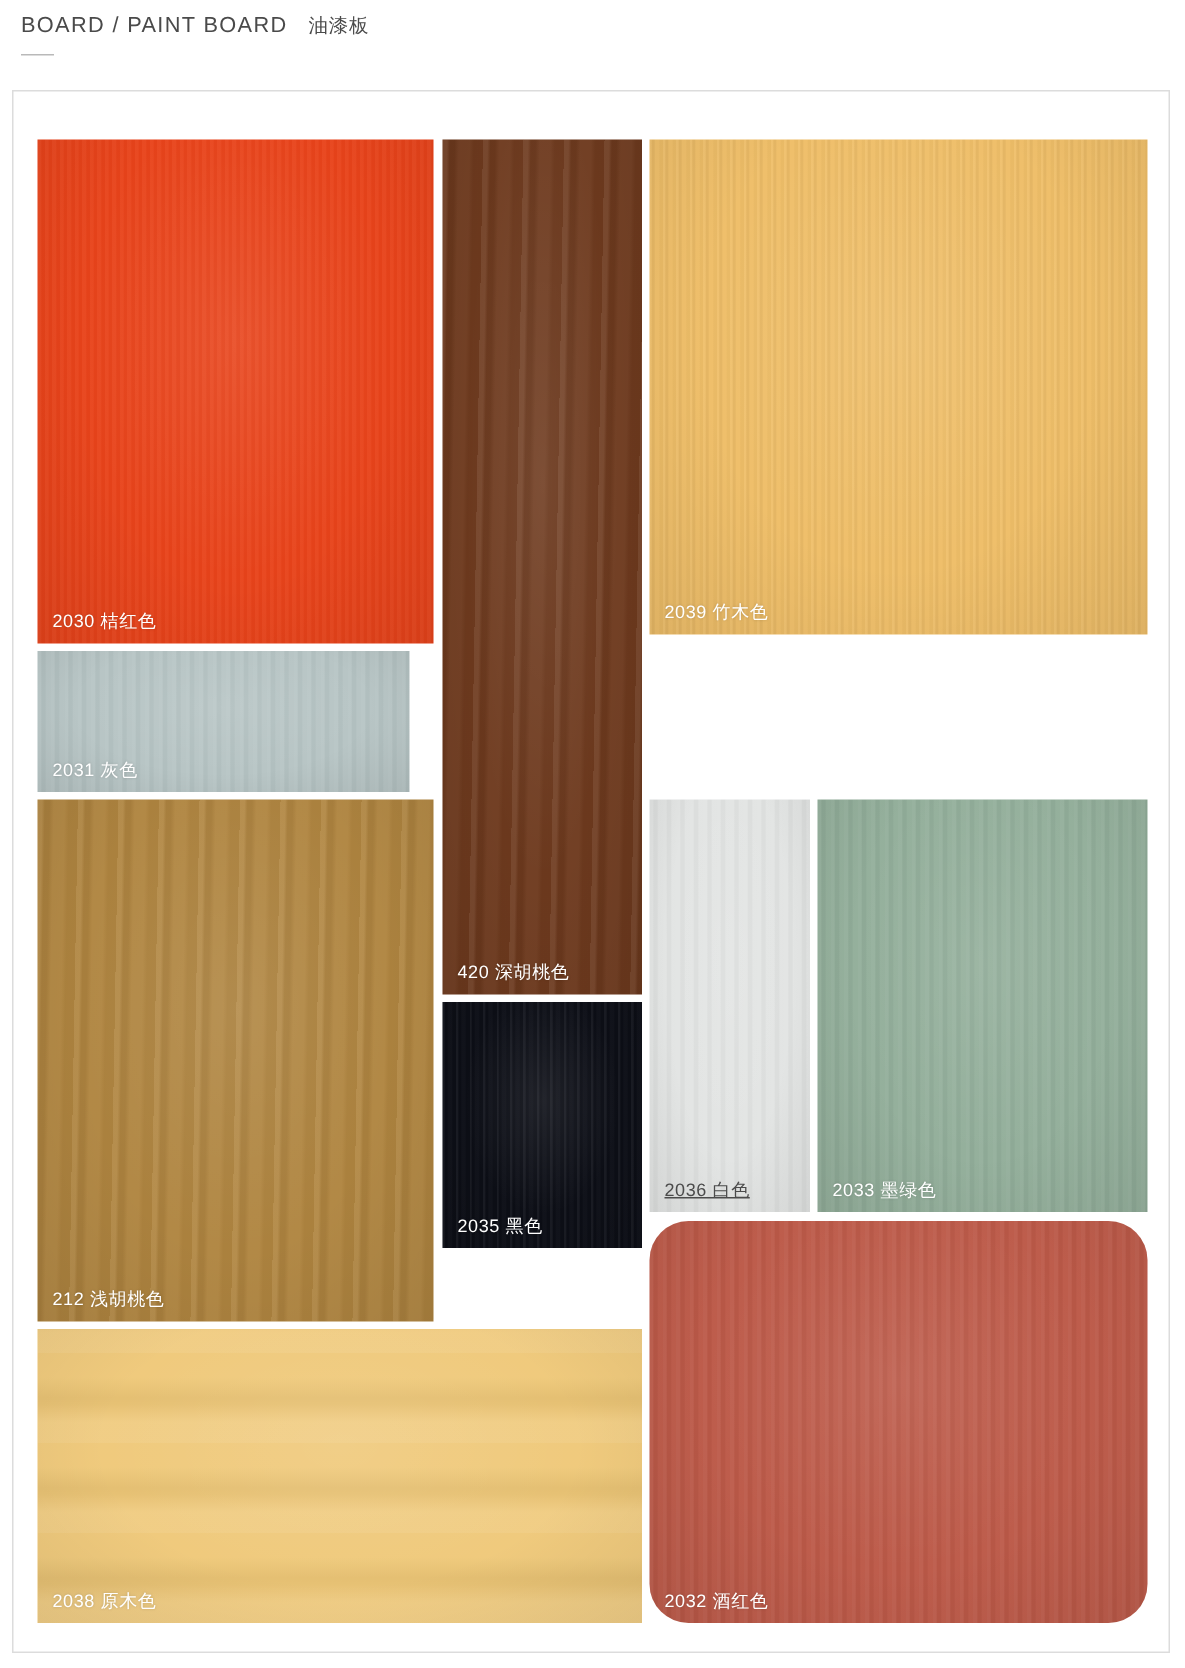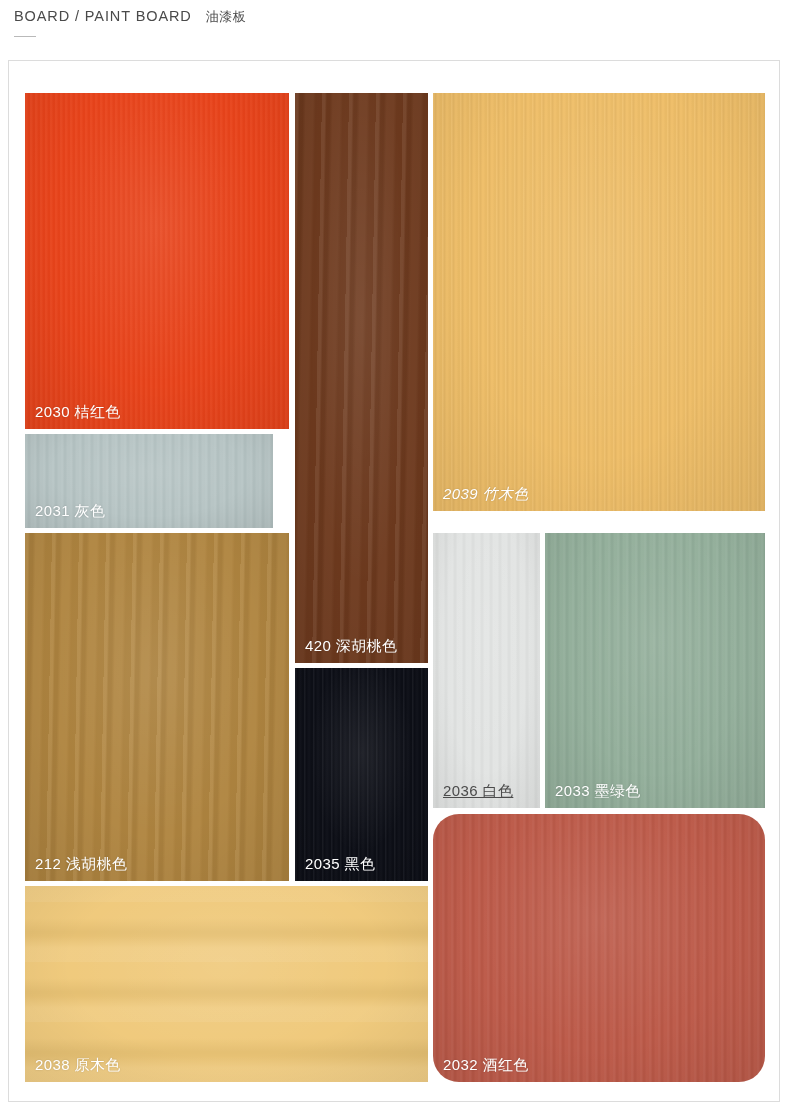--- a/index.html
+++ b/index.html
@@ -79,21 +79,21 @@
     overflow: hidden;
   }
   .swatch .grain {
     position: absolute;
     inset: 0;
   }
   .swatch .label {
     position: absolute;
     left: 10px;
     bottom: 8px;
-    font-size: 15px;
+    font-size: 12px;
     line-height: 1.2;
     letter-spacing: 0.4px;
     color: #ffffff;
     text-shadow: 0 0 2px rgba(0,0,0,0.18);
     white-space: nowrap;
     z-index: 3;
   }
   .swatch.dark-label .label {
     color: #4b4b4b;
     text-shadow: none;
@@ -191,33 +191,33 @@
     <div class="vignette"></div>
     <span class="label" style="color: rgb(255, 255, 255);">2031 灰色</span>
   </div>
 
   <div class="swatch" style="left: 295px; top: 93px; width: 133px; height: 570px; background-color: rgb(110, 58, 30);">
     <div class="grain grain-wood-wide"></div>
     <div class="vignette"></div>
     <span class="label" style="color: rgb(255, 255, 255);">420 深胡桃色</span>
   </div>
 
-  <div class="swatch" style="left: 433px; top: 93px; width: 332px; height: 418px; background-color: rgb(239, 190, 104); font-style: italic;">
+  <div class="swatch" style="left: 433px; top: 93px; width: 332px; height: 330px; background-color: rgb(239, 190, 104);">
     <div class="grain grain-v"></div>
     <div class="vignette"></div>
     <span class="label" style="color: rgb(255, 255, 255);">2039 竹木色</span>
   </div>
 
   <div class="swatch" style="left: 25px; top: 533px; width: 264px; height: 348px; background-color: rgb(176, 133, 64);">
     <div class="grain grain-wood-wide"></div>
     <div class="vignette"></div>
     <span class="label" style="color: rgb(255, 255, 255);">212 浅胡桃色</span>
   </div>
 
-  <div class="swatch" style="left: 295px; top: 668px; width: 133px; height: 213px; background-color: rgb(12, 14, 22);">
+  <div class="swatch" style="left: 295px; top: 668px; width: 133px; height: 164px; background-color: rgb(12, 14, 22);">
     <div class="grain grain-v"></div>
     <div class="vignette"></div>
     <span class="label" style="color: rgb(255, 255, 255);">2035 黑色</span>
   </div>
 
   <div class="swatch dark-label" style="left: 433px; top: 533px; width: 107px; height: 275px; background-color: rgb(226, 228, 227);">
     <div class="grain grain-v-soft"></div>
     <div class="vignette"></div>
     <span class="label" style="color: rgb(75, 75, 75);">2036 白色</span>
   </div>

